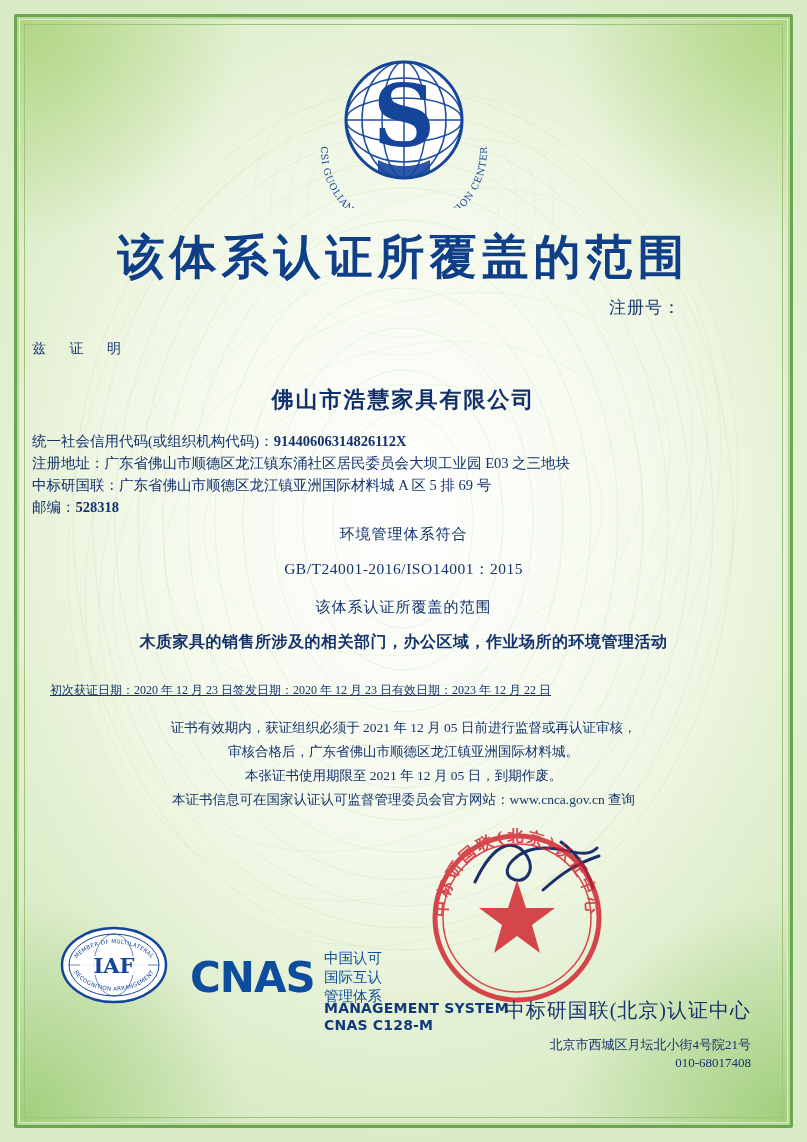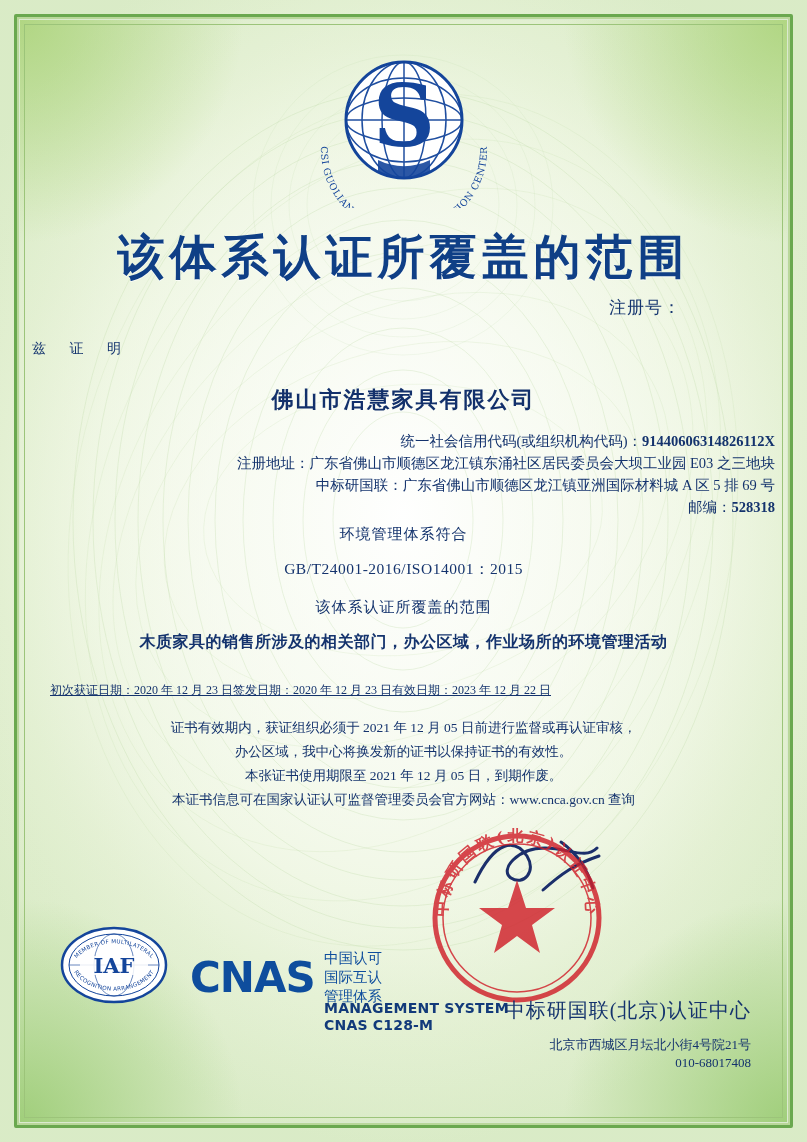--- a/index.html
+++ b/index.html
@@ -102,21 +102,21 @@
     font-size: 22px;
     font-weight: 700;
     letter-spacing: 2px;
     color: #12306b;
   }
 
   .info-block {
     position: absolute;
     top: 400px;
     left: 0; right: 0;
-    text-align: right;
+    text-align: left;
     color: #14336d;
     font-size: 14.5px;
     line-height: 22px;
   }
   .info-block .ln { white-space: nowrap; }
   .info-block b { font-weight: 700; }
 
   .sec {
     position: absolute;
     left: 0; right: 0;
@@ -338,21 +338,21 @@
       <div class="d">
         <span>签发日期：</span><span>2020 年 12 月 23 日</span>
       </div>
       <div class="d">
         <span>有效日期：</span><span>2023 年 12 月 22 日</span>
       </div>
     </div>
 
     <div class="notes">
       <div class="ln">证书有效期内，获证组织必须于 2021 年 12 月 05 日前进行监督或再认证审核，</div>
-      <div class="ln">办公区域，我中心将换发新的证书以保持证书的有效性。</div>
+      <div class="ln">审核合格后，广东省佛山市顺德区龙江镇亚洲国际材料城。</div>
       <div class="ln">本张证书使用期限至 2021 年 12 月 05 日，到期作废。</div>
       <div class="ln">本证书信息可在国家认证认可监督管理委员会官方网站：www.cnca.gov.cn 查询</div>
     </div>
 
     <svg class="signature" viewBox="0 0 160 70">
       <g fill="none" stroke="#1b2f6b" stroke-width="3" stroke-linecap="round">
         <path d="M10 52 C 30 10, 50 8, 62 26 C 72 42, 58 56, 46 48 C 34 40, 52 18, 80 18 C 104 18, 120 30, 132 18"></path>
         <path d="M78 60 C 96 44, 110 34, 134 26"></path>
         <path d="M96 12 C 110 22, 122 38, 128 58"></path>
       </g>

